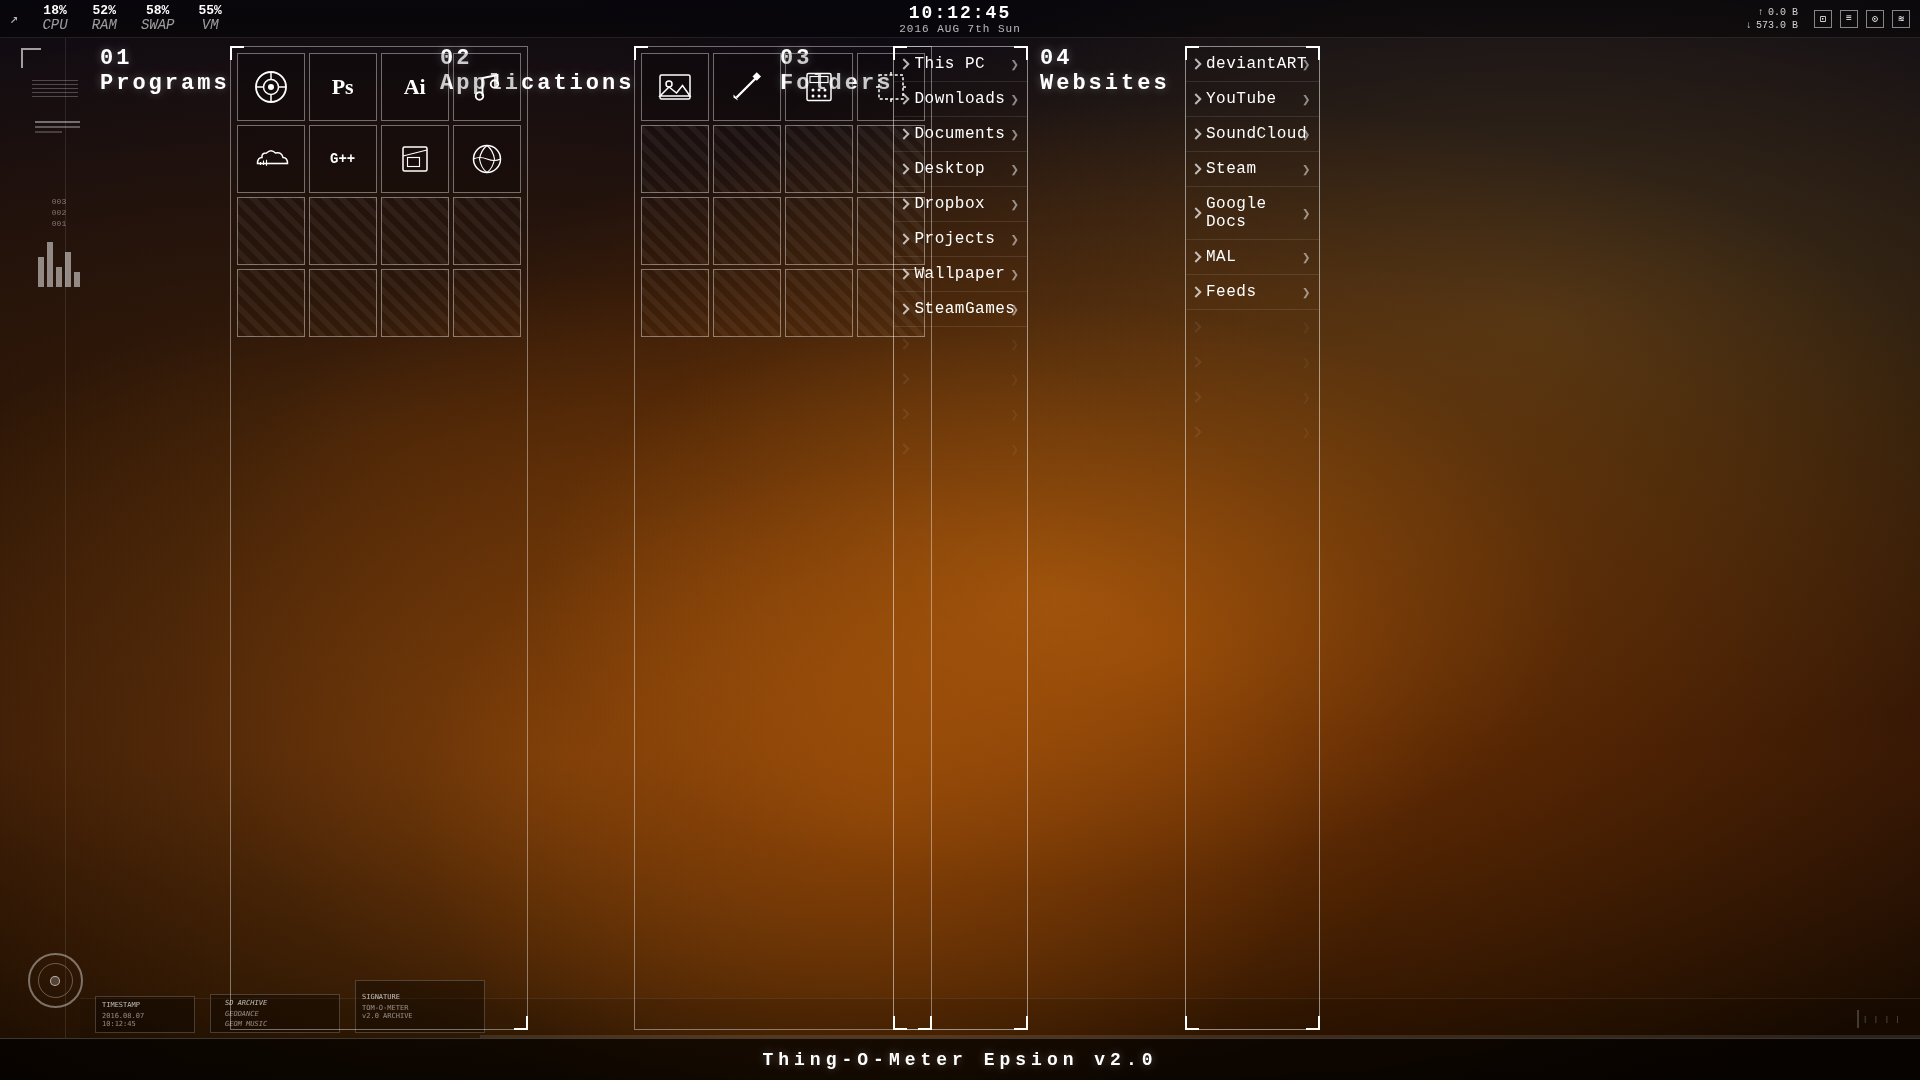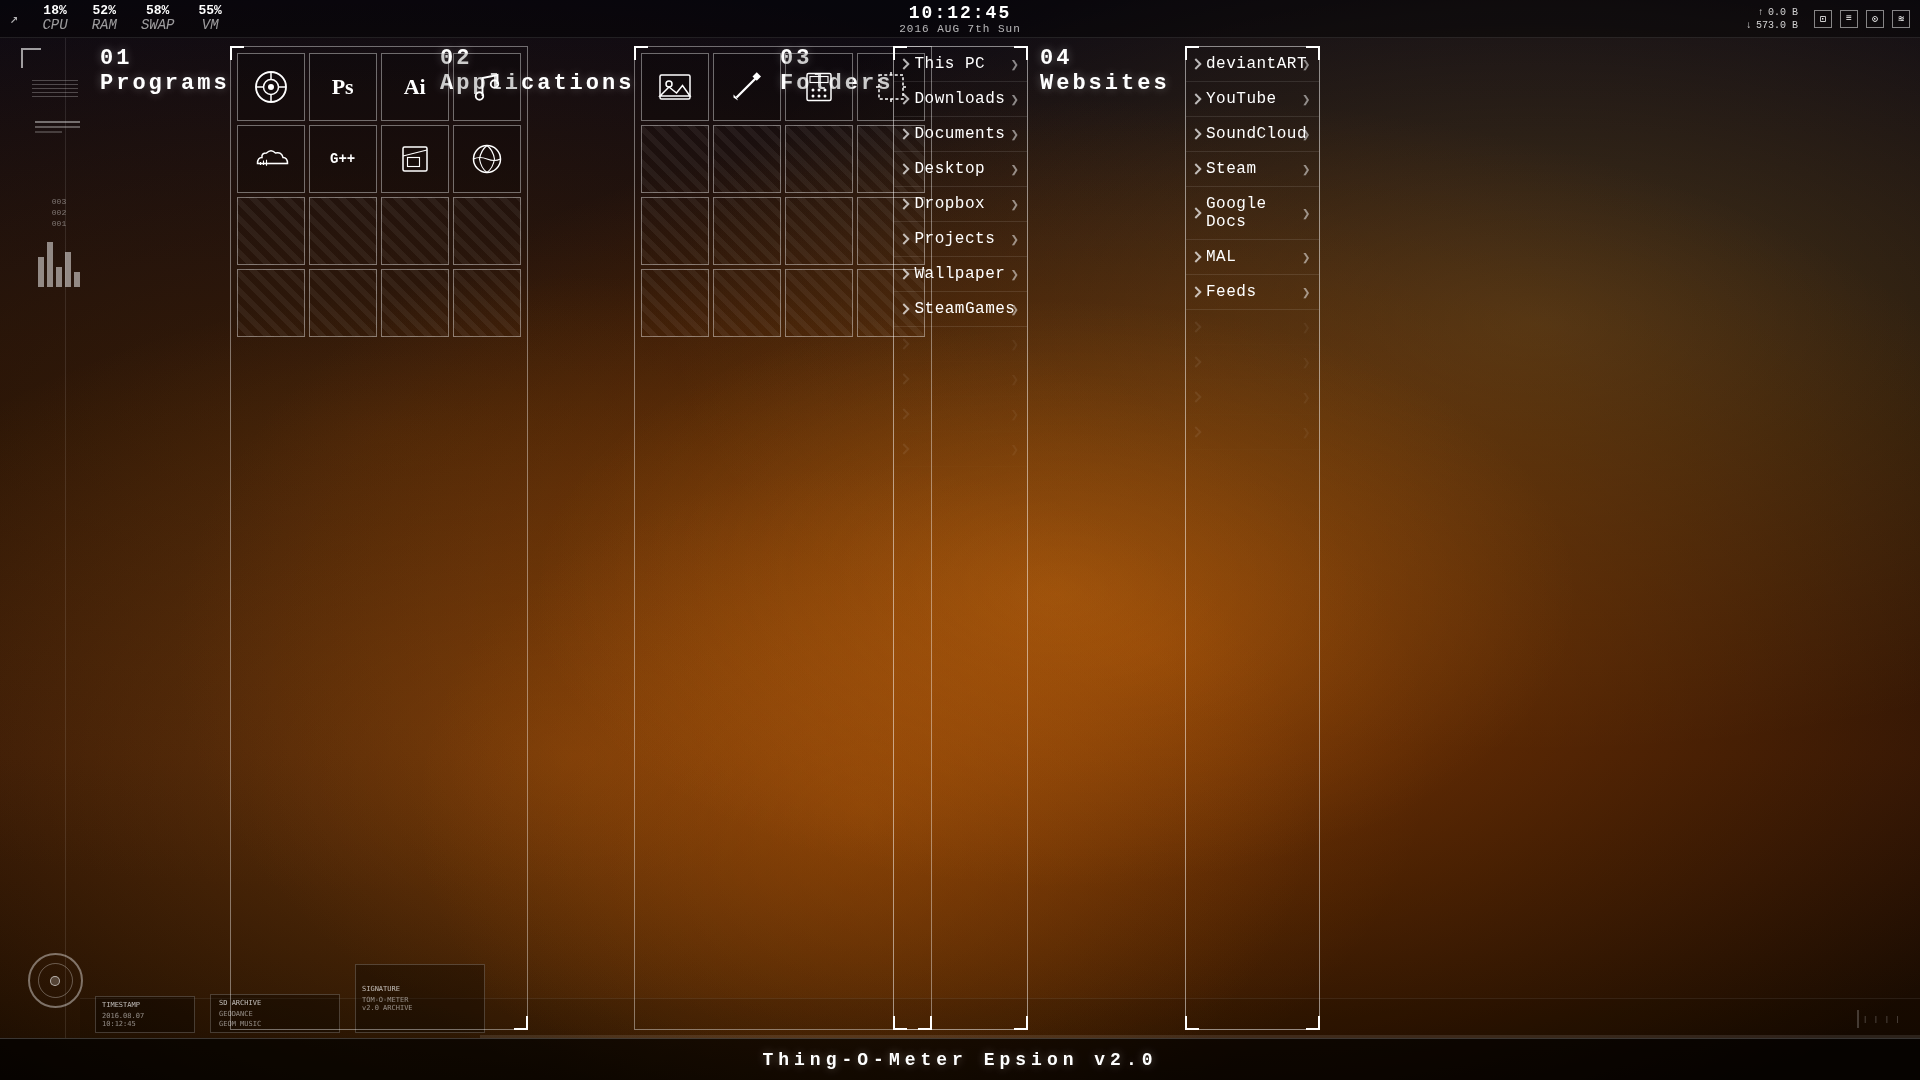--- a/index.html
+++ b/index.html
@@ -697,26 +697,26 @@
   </div>
 
 </div>
 
 <div style="position:absolute;bottom:42px;left:80px;height:130px;width:420px;z-index:4;display:flex;gap:8px;padding:5px 15px;align-items:flex-end;justify-content:space-between;">
   <div style="border:1px solid rgba(255,255,255,0.2);background:rgba(0,0,0,0.3);padding:4px 6px;color:rgba(255,255,255,0.5);font-size:7px;min-width:100px;font-family:monospace;">
     <div style="color:rgba(255,255,255,0.7);margin-bottom:3px;">TIMESTAMP</div>
     <div>2016.08.07</div>
     <div>10:12:45</div>
   </div>
-  <div style="border:1px solid rgba(255,255,255,0.2);background:rgba(0,0,0,0.3);padding:4px 8px;color:rgba(255,255,255,0.5);font-size:7px;min-width:130px;font-family:monospace;">
+  <div style="border:1px solid rgba(255,255,255,0.2);background:rgba(0,0,0,0.3);padding:4px 14px;color:rgba(255,255,255,0.5);font-size:7px;min-width:130px;font-family:monospace;font-style:italic;">
     <div style="color:rgba(255,255,255,0.7);margin-bottom:3px;">SD ARCHIVE</div>
     <div>GEODANCE</div>
     <div style="margin-top:2px;">GEOM MUSIC</div>
   </div>
-  <div style="border:1px solid rgba(255,255,255,0.2);background:rgba(0,0,0,0.3);padding:20px 6px;color:rgba(255,255,255,0.5);font-size:7px;min-width:130px;font-family:monospace;">
+  <div style="border:1px solid rgba(255,255,255,0.2);background:rgba(0,0,0,0.3);padding:12px 6px;color:rgba(255,255,255,0.5);font-size:7px;min-width:130px;font-family:monospace;">
     <div style="color:rgba(255,255,255,0.7);margin-bottom:3px;">SIGNATURE</div>
     <div>TOM-O-METER</div>
     <div>v2.0 ARCHIVE</div>
   </div>
 </div>
 
 <div style="position:absolute;bottom:42px;left:80px;right:0;height:40px;background:rgba(0,0,0,0.1);z-index:3;border-top:1px solid rgba(255,255,255,0.08);">
   <div style="position:absolute;right:20px;top:50%;transform:translateY(-50%);display:flex;gap:4px;align-items:center;">
     <div style="width:2px;height:18px;background:rgba(255,255,255,0.2);"></div>
     <div style="display:flex;gap:6px;">

